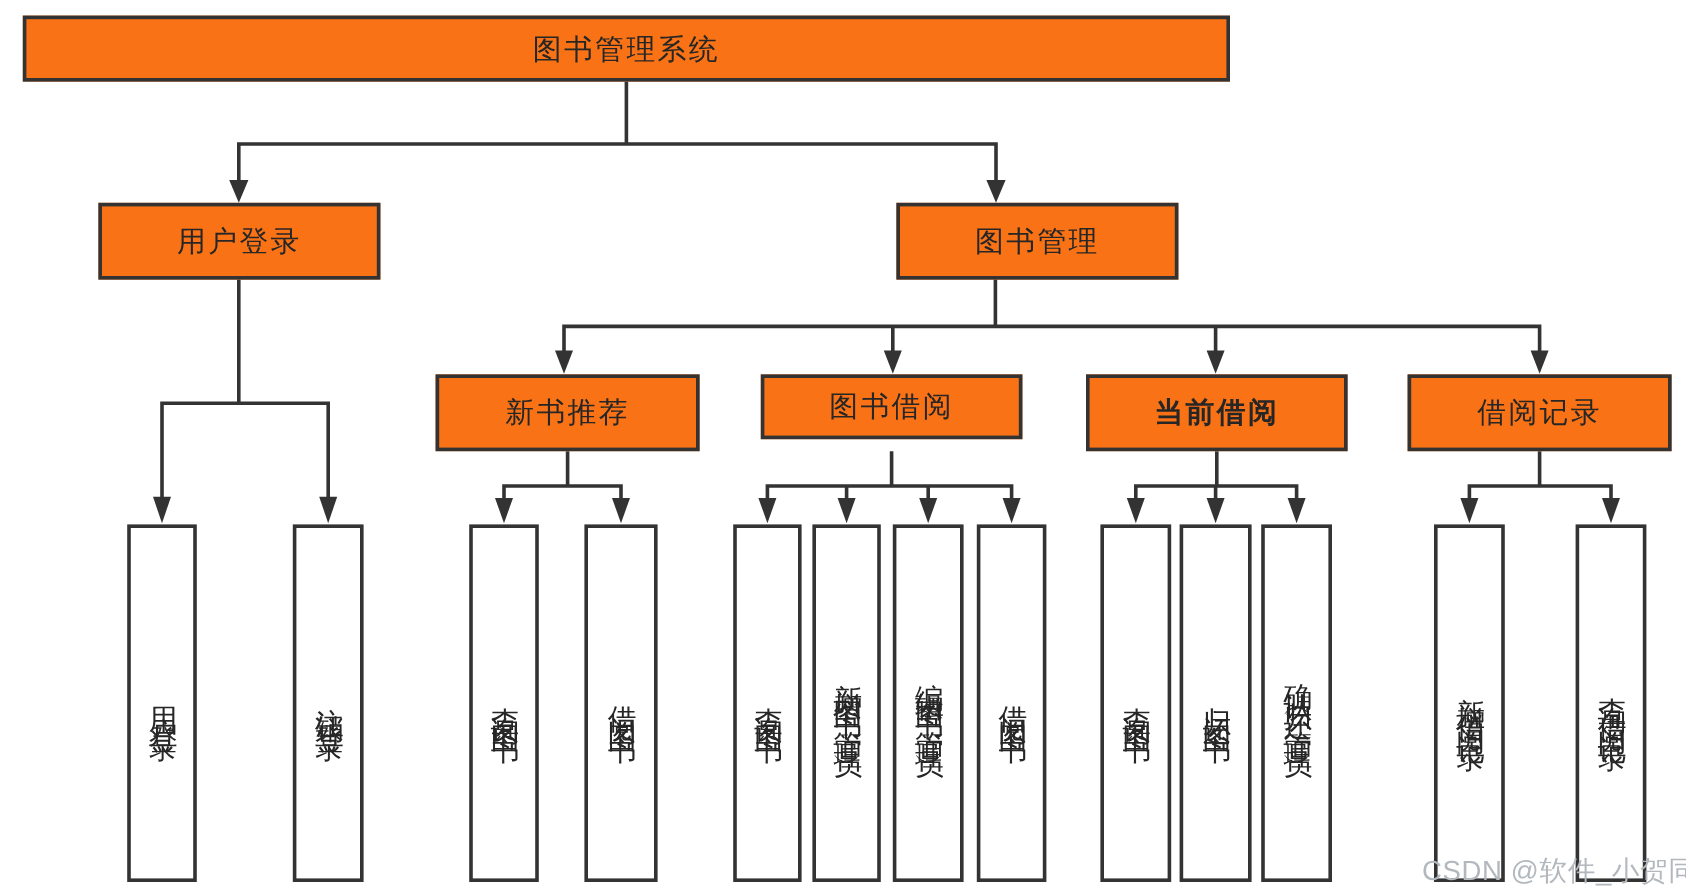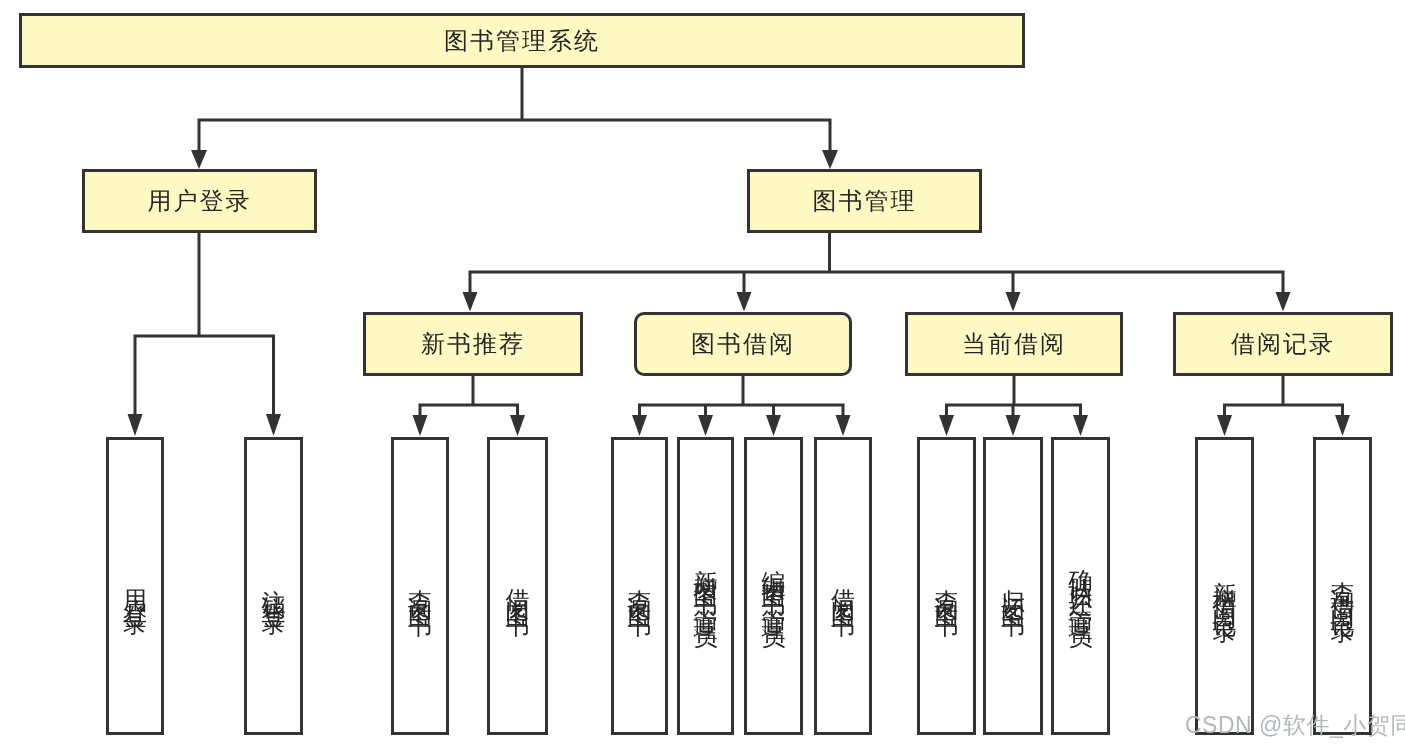--- a/index.html
+++ b/index.html
@@ -17,21 +17,21 @@
   }
   .connectors {
     position: absolute;
     left: 0;
     top: 0;
     z-index: 1;
   }
   .hbox {
     position: absolute;
     box-sizing: border-box;
-    background: #fef9c3;
+    background: #f97316;
     border: 3px solid #333333;
     display: flex;
     align-items: center;
     justify-content: center;
     font-size: 24px;
     letter-spacing: 2px;
     color: #262626;
     z-index: 2;
     white-space: nowrap;
   }
@@ -126,24 +126,24 @@
   <div class="hbox" style="left:82px; top:169px; width:235px; height:64px;">
     <span>用户登录</span>
   </div>
   <div class="hbox" style="left:747px; top:169px; width:235px; height:64px;">
     <span>图书管理</span>
   </div>
 
   <div class="hbox" style="left:363px; top:312px; width:220px; height:64px;">
     <span>新书推荐</span>
   </div>
-  <div class="hbox" style="left:634px; top:312px; width:218px; height:64px;border-radius:10px;">
+  <div class="hbox" style="left:634px; top:312px; width:218px; height:54px;">
     <span>图书借阅</span>
   </div>
-  <div class="hbox" style="left:905px; top:312px; width:218px; height:64px;">
+  <div class="hbox" style="left:905px; top:312px; width:218px; height:64px;font-weight:bold;">
     <span>当前借阅</span>
   </div>
   <div class="hbox" style="left:1173px; top:312px; width:220px; height:64px;">
     <span>借阅记录</span>
   </div>
 
   <div class="vbox" style="left:106px; width:58px;">
     <span class="vtext">用户登录</span>
   </div>
   <div class="vbox" style="left:244px; width:59px;">

